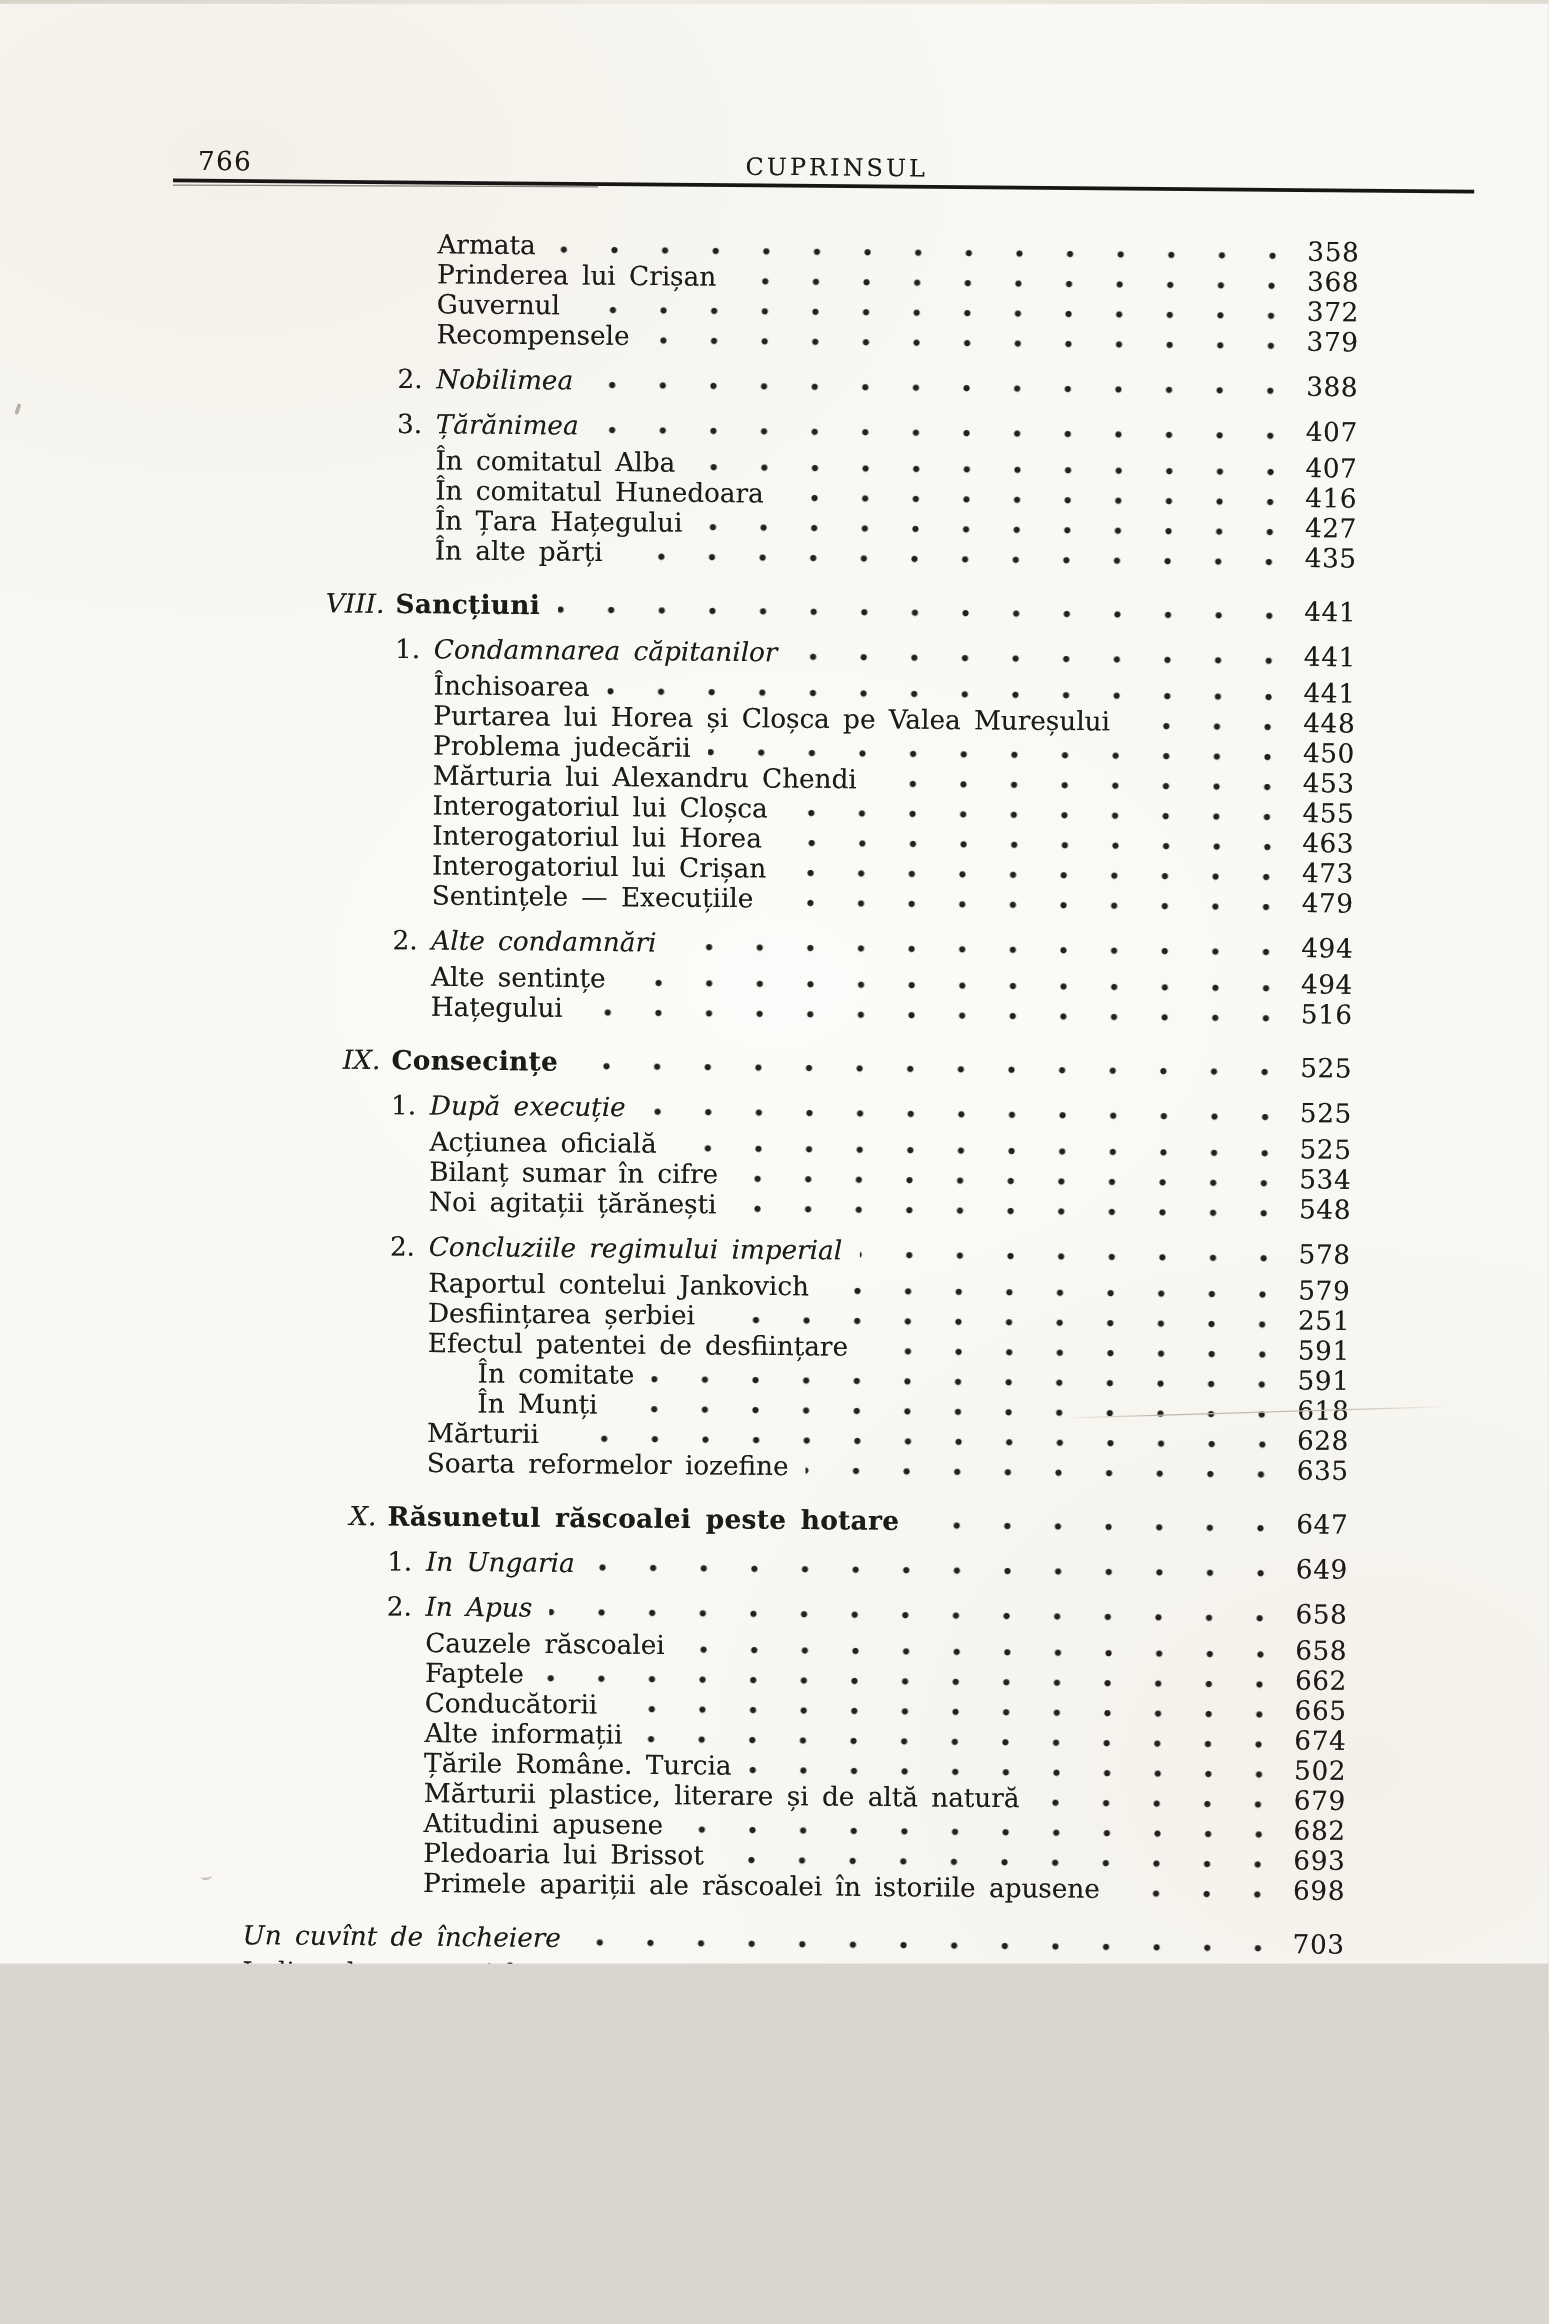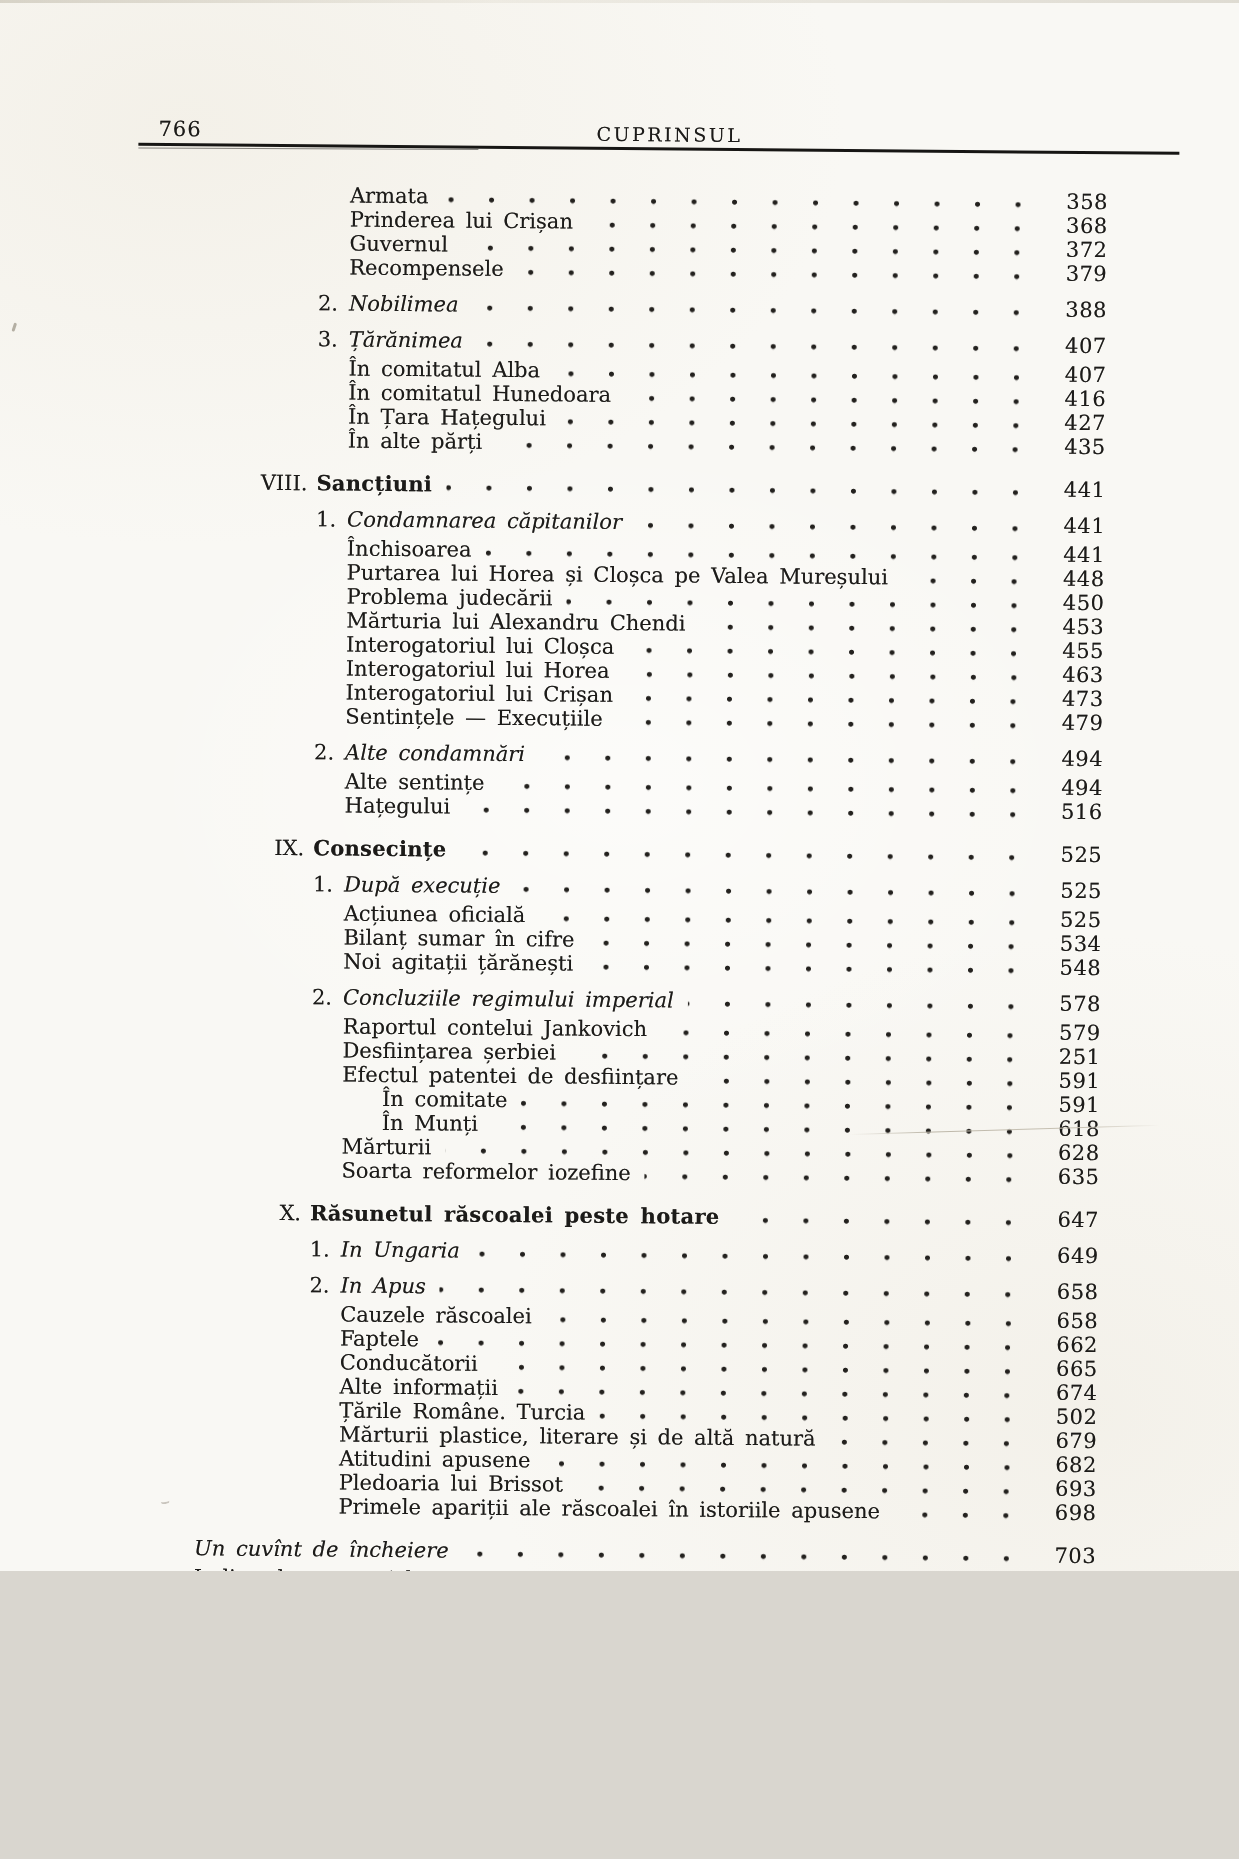--- a/index.html
+++ b/index.html
@@ -26,42 +26,42 @@
   .folio{position:absolute;left:152px;top:121px;font-size:21px;letter-spacing:1px;}
   .running-title{position:absolute;left:590px;top:123px;font-size:19px;letter-spacing:2.5px;}
   .rule{position:absolute;left:132px;top:147px;width:1041px;height:3px;background:#171614;}
   .rule::after{content:"";position:absolute;left:0;top:4px;width:340px;height:1px;background:rgba(23,22,20,.5);transform:rotate(-.25deg);}
 
   .toc{position:absolute;left:200px;top:186px;width:902px;}
   .row{display:flex;align-items:baseline;font-size:21px;line-height:24px;white-space:nowrap;word-spacing:4px;}
   .num{flex:none;}
   .label{flex:none;}
   .label.italic{font-style:italic;}
-  .level-chapter .num{width:104px;text-align:right;margin-right:9px;}
+  .level-chapter .num{width:104px;text-align:right;margin-right:9px;font-style:italic;}
   .level-chapter .label{font-weight:bold;letter-spacing:.3px;}
   .level-numbered{margin-left:113px;}
   .level-numbered .num{width:22px;margin-right:9px;}
   .level-sub{margin-left:144px;}
   .level-subsub{margin-left:184px;}
   .level-flush{margin-left:0;}
   .g-sm{margin-top:5px;}
   .g-md{margin-top:12px;}
   .g-lg{margin-top:19px;}
 
   .leader{
     flex:1 1 auto;
     align-self:baseline;
     height:7px;
     margin:0 6px 0 14px;
     background-image:radial-gradient(circle at 50% 3.2px,#23211e 2.05px,rgba(0,0,0,0) 2.9px);
     background-size:40.5px 7px;
     background-repeat:repeat-x;
     background-position:right 2px bottom 0;
   }
-  .pagenum{flex:none;width:62px;text-align:right;letter-spacing:.5px;}
+  .pagenum{flex:none;width:62px;letter-spacing:.5px;}
 
   
   .scratch{position:absolute;left:852px;top:1126px;width:310px;height:1px;
     background:linear-gradient(90deg,transparent,#bdb7a9 25%,#c8c2b4 75%,transparent);
     transform:rotate(-2.2deg);}
   .speck-a{position:absolute;left:8px;top:328px;width:3px;height:9px;background:#b4afa3;transform:rotate(18deg);border-radius:2px;}
   .speck-b{position:absolute;left:166px;top:1502px;width:9px;height:4px;border-bottom:2px solid #aaa49a;border-radius:50%;opacity:.6;transform:rotate(-8deg);}
 </style>
 </head>
 <body>

